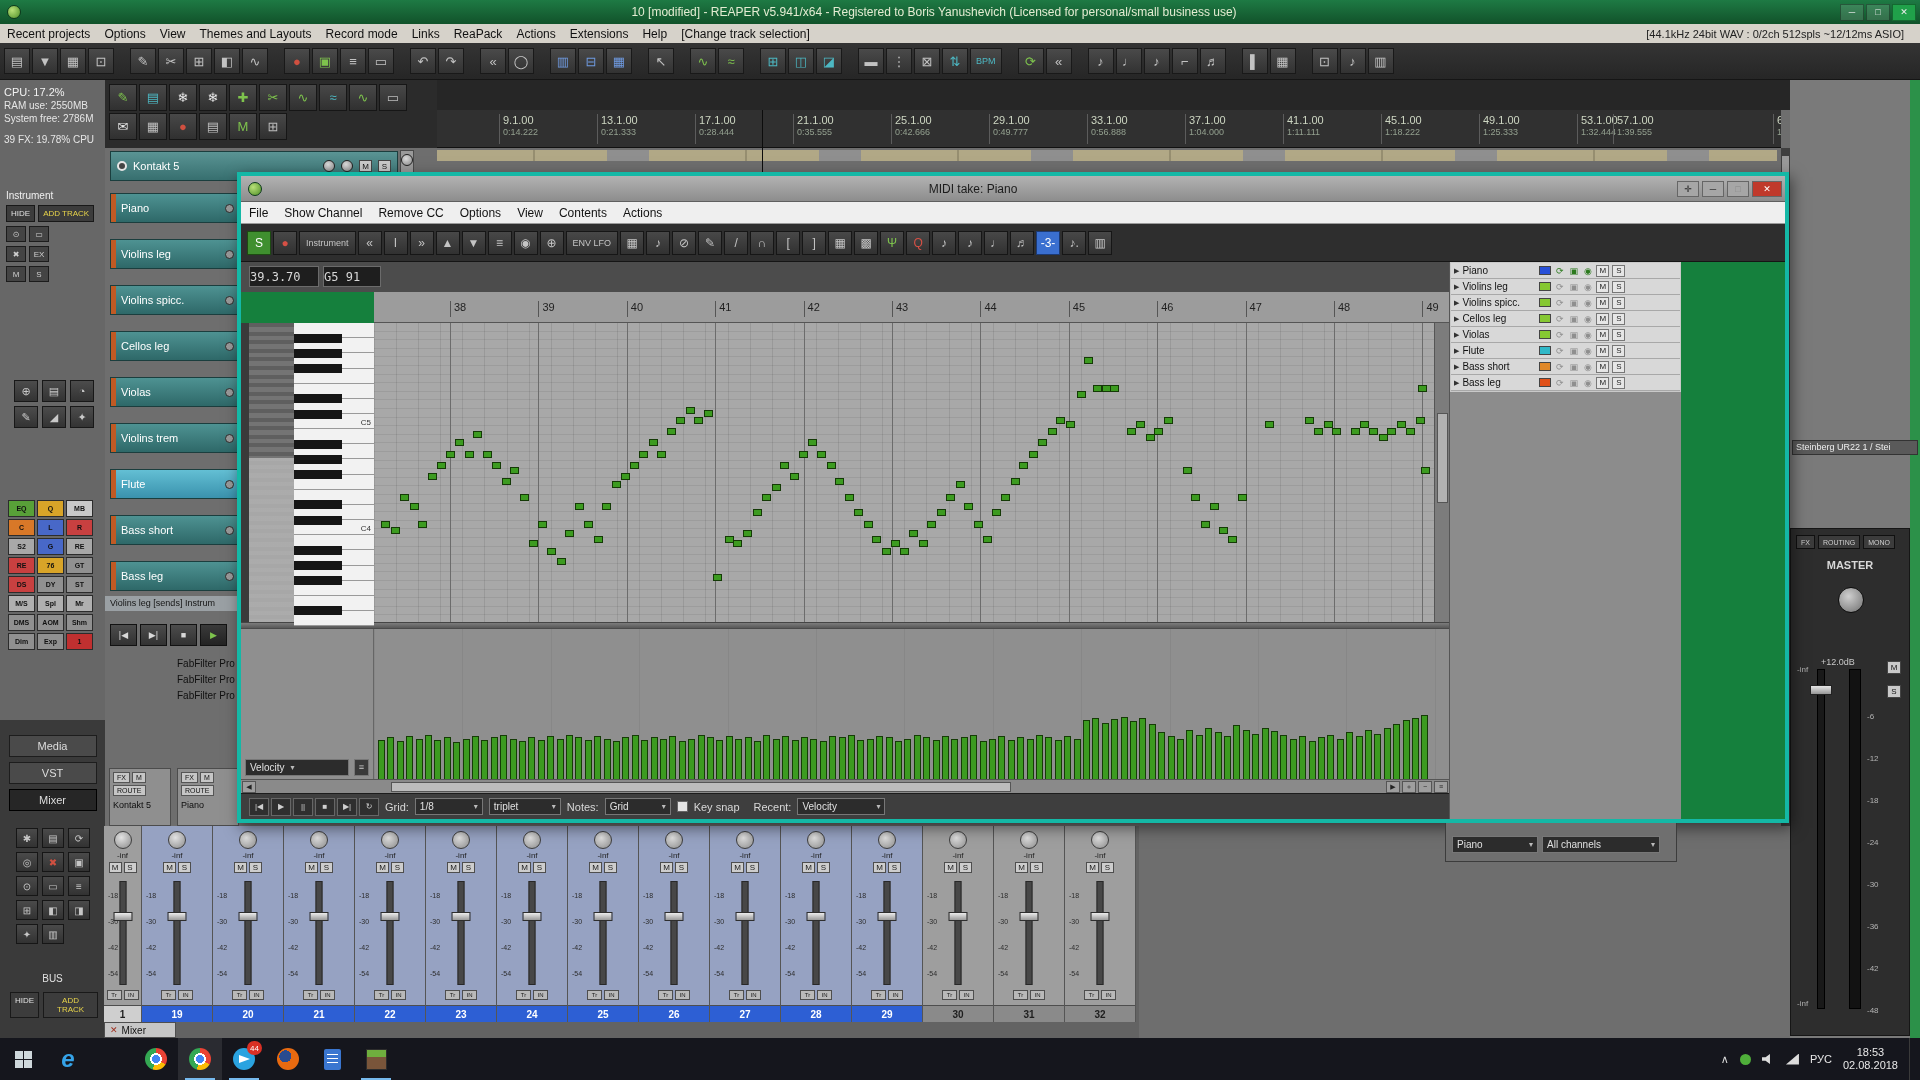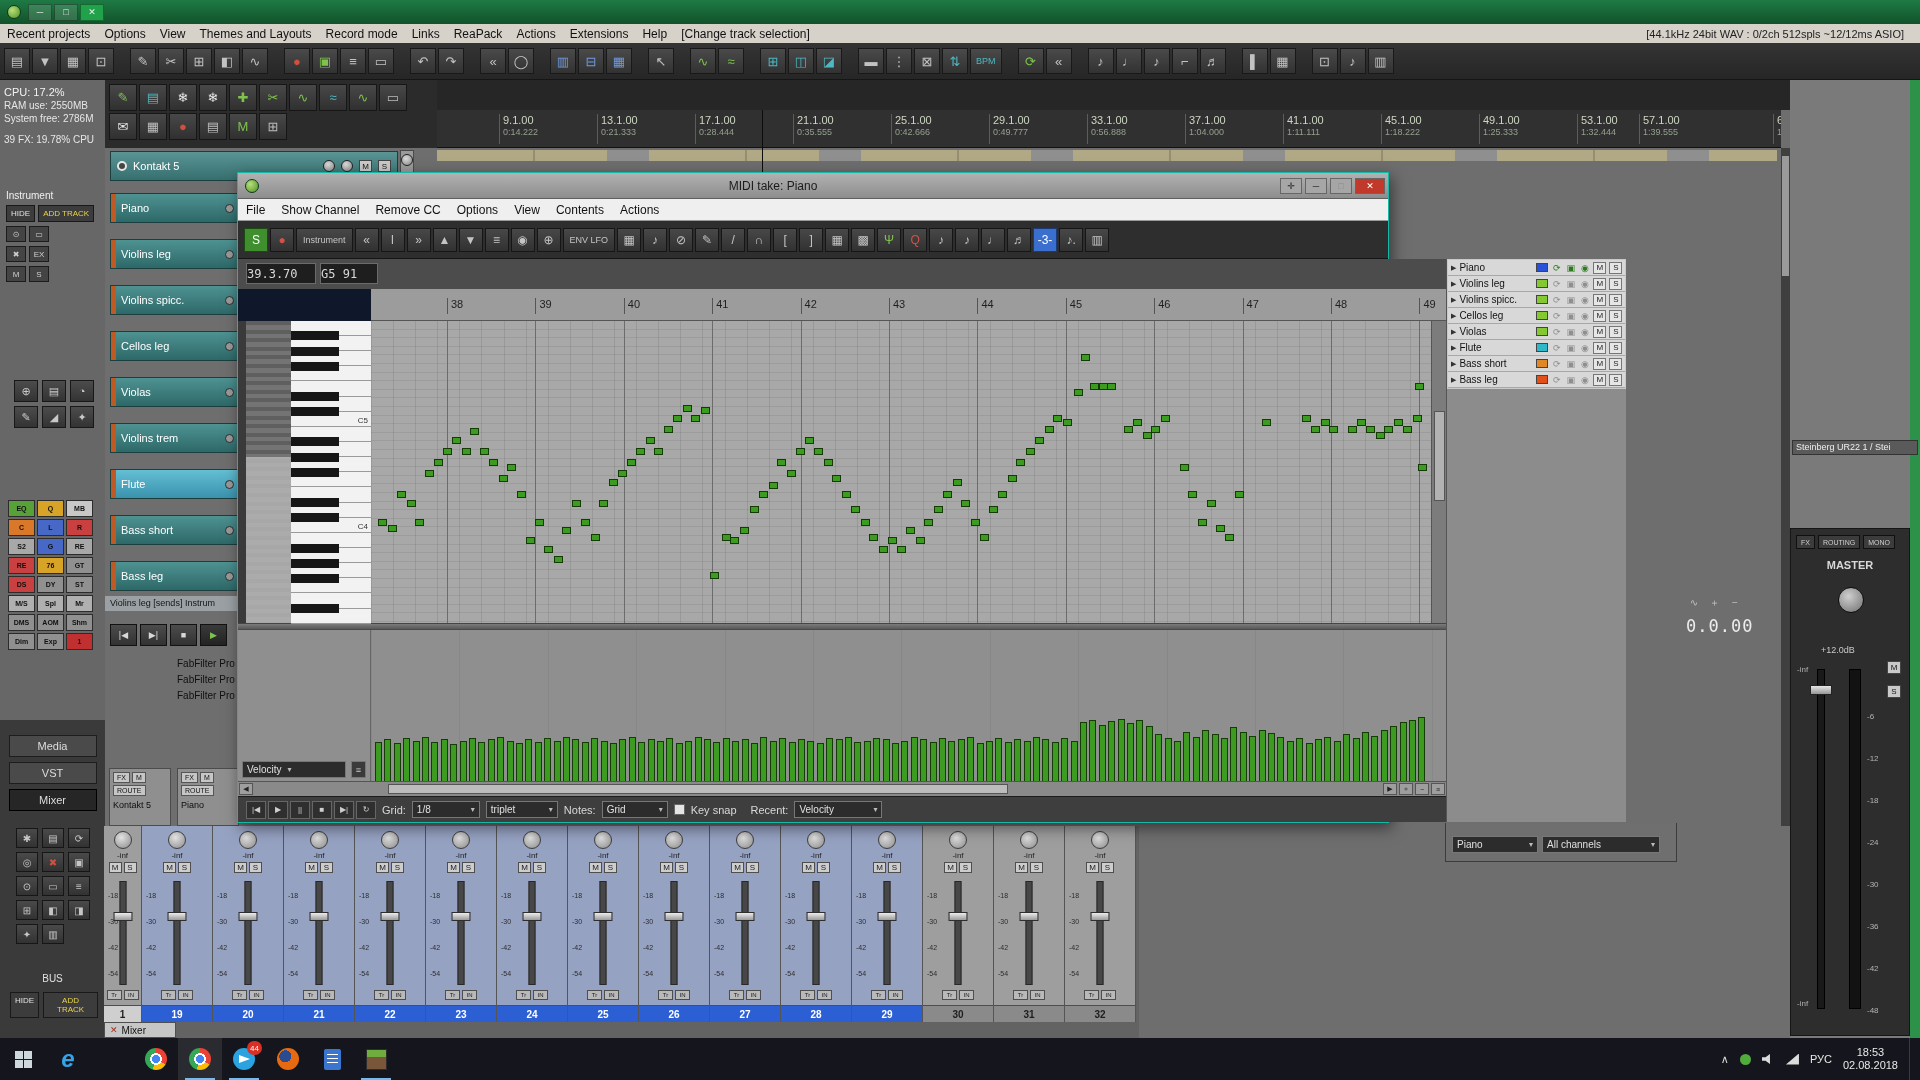--- a/index.html
+++ b/index.html
@@ -87,31 +87,31 @@
 .rightcol{position:absolute;left:1790px;top:80px;width:120px;height:958px;background:#7a7a7a;z-index:1}
 .device-tip{position:absolute;left:1792px;top:440px;width:126px;height:15px;background:#5a5a5a;border:1px solid #333;color:#efefef;font-size:9px;line-height:13px;padding-left:3px;z-index:3;white-space:nowrap;overflow:hidden}
 .timebox{position:absolute;left:1686px;top:592px;width:100px;height:56px;z-index:2;color:#d8d8d8}
 .tb-ic{display:inline-block;width:16px;text-align:center;font-size:10px;color:#c2c2c2}
 .timebox .big{font-size:17px;color:#ececec;margin-top:6px;letter-spacing:1px;font-family:"DejaVu Sans Mono",monospace}
 .master{position:absolute;left:1790px;top:528px;width:120px;height:508px;background:#2d2d2d;border:1px solid #161616;z-index:3}
 .mbtnrow{position:absolute;left:5px;top:6px;display:flex;gap:3px}
 .mbtn{height:14px;background:#3c3c3c;border:1px solid #101010;color:#cfcfcf;font-size:7px;display:flex;align-items:center;justify-content:center;padding:0 4px}
 .mtitle{position:absolute;left:0;top:30px;width:100%;text-align:center;font-size:11px;font-weight:bold;color:#d8d8d8}
 .mknob{position:absolute;left:47px;top:58px;width:26px;height:26px;border-radius:50%;background:radial-gradient(circle at 40% 35%,#cfcfcf,#6e6e6e);border:1px solid #0e0e0e}
-.mgain{position:absolute;left:30px;top:116px;font-size:9px;color:#c8c8c8}
+.mgain{position:absolute;left:30px;top:128px;font-size:9px;color:#c8c8c8}
 .minf1{position:absolute;left:6px;top:136px;font-size:8px;color:#b0b0b0}
 .minf2{position:absolute;left:6px;top:470px;font-size:8px;color:#b0b0b0}
 .mfader{position:absolute;left:26px;top:140px;width:8px;height:340px;background:#191919;border:1px solid #000}
 .mfcap{position:absolute;left:19px;top:156px;width:22px;height:10px;background:linear-gradient(180deg,#e6e6e6,#969696);border:1px solid #222}
 .mmeter{position:absolute;left:58px;top:140px;width:12px;height:340px;background:#121212;border:1px solid #000}
 .mscale{position:absolute;left:76px;font-size:8px;color:#b4b4b4}
 .mms{position:absolute;left:96px;width:14px;height:13px;background:#c9c9c9;border:1px solid #444;font-size:8px;color:#111;display:flex;align-items:center;justify-content:center}
 .desktop{position:absolute;left:1910px;top:24px;width:10px;height:1014px;background:#2c9149;z-index:0}
 
-.midi-win{position:absolute;left:237px;top:172px;width:1152px;height:651px;background:#0f172a;border:1px solid #14b8a6;box-shadow:3px 5px 14px rgba(0,0,0,.5);z-index:6;display:flex;flex-direction:column}
+.midi-win{position:absolute;left:237px;top:172px;width:1552px;height:651px;background:#15803d;border:4px solid #14b8a6;box-shadow:3px 5px 14px rgba(0,0,0,.5);z-index:6;display:flex;flex-direction:column}
 .mw-title{height:26px;background:linear-gradient(180deg,#b2b2b2,#8d8d8d);display:flex;align-items:center;border-bottom:1px solid #5f5f5f}
 .mw-title .ttl{flex:1;text-align:center;font-size:12px;color:#1c1c1c}
 .mwb{width:22px;height:16px;margin-right:3px;background:#a6a6a6;border:1px solid #666;color:#222;font-size:9px;display:flex;align-items:center;justify-content:center}
 .mwb.close{background:#c0392b;color:#fff;width:30px}
 .mwb.dim{color:#888}
 .mw-menu{height:22px;background:#efefef;display:flex;align-items:center;font-size:12px;color:#111;border-bottom:1px solid #9a9a9a}
 .mw-menu .mi{padding:0 8px}
 .mw-tools{height:38px;background:#2e2e2e;display:flex;align-items:center;gap:2px;padding-left:6px;border-bottom:1px solid #151515}
 .mti{min-width:24px;height:24px;background:linear-gradient(180deg,#484848,#313131);border:1px solid #161616;color:#c4c4c4;font-size:12px;display:flex;align-items:center;justify-content:center;flex:none;padding:0 2px}
 .mti.txt{font-size:9px;padding:0 6px}
@@ -212,20 +212,21 @@
 </style>
 </head>
 <body>
 
 <div id="app">
 
   <div class="desktop"></div>
 
   <div class="titlebar">
     <div class="appicon"></div>
+    <div class="title">10 [modified] - REAPER v5.941/x64 - Registered to Boris Yanushevich (Licensed for personal/small business use)</div>
     <div class="winbtns">
       <div class="wb">─</div>
       <div class="wb">□</div>
       <div class="wb close">✕</div>
     </div>
   </div>
 
   <div class="menubar">
     <div style="display:flex" id="main-menu">
         <div class="mi">Recent projects</div>
@@ -471,21 +472,21 @@
         <span class="rtime">1:18.222</span>
       </div>
       <div class="rmark" style="left: 1042px;">
         <span class="rbar">49.1.00</span>
         <span class="rtime">1:25.333</span>
       </div>
       <div class="rmark" style="left: 1140px;">
         <span class="rbar">53.1.00</span>
         <span class="rtime">1:32.444</span>
       </div>
-      <div class="rmark" style="left: 1202px;">
+      <div class="rmark" style="left: 1176px;">
         <span class="rbar">57.1.00</span>
         <span class="rtime">1:39.555</span>
       </div>
       <div class="rmark" style="left: 1336px;">
         <span class="rbar">61.1.00</span>
         <span class="rtime">1:46.666</span>
       </div>
     </div>
 
   <div class="arrange">

